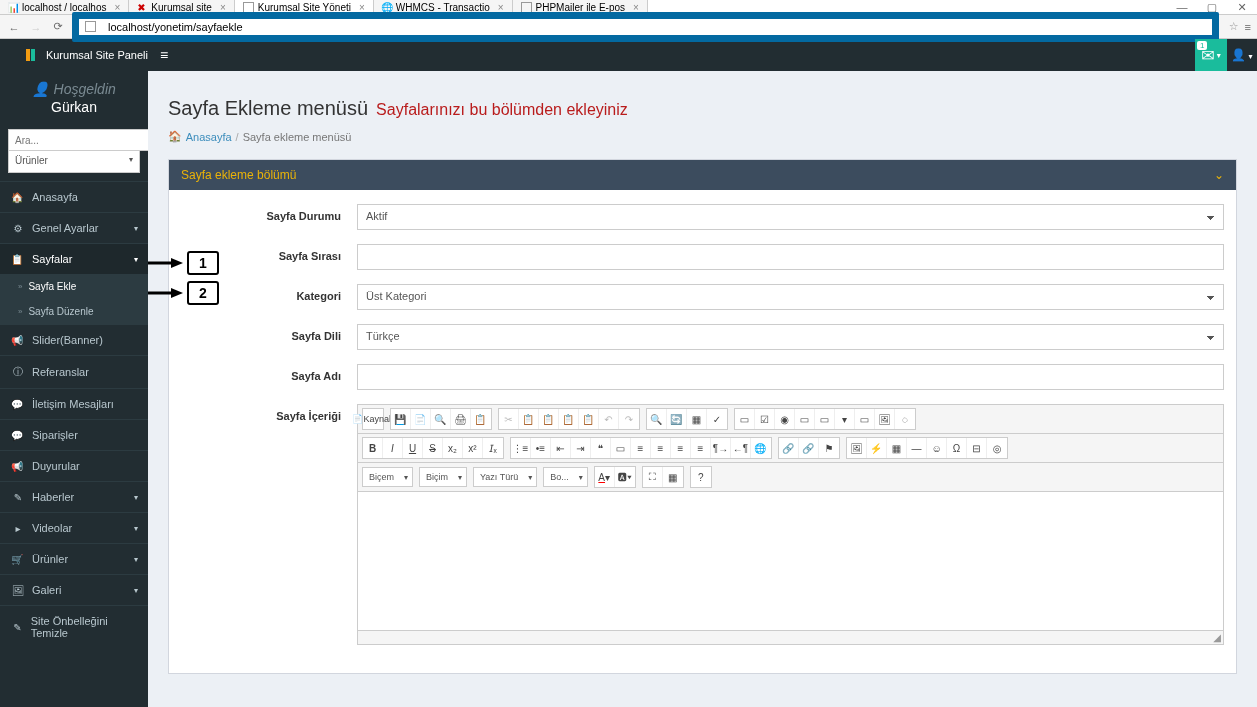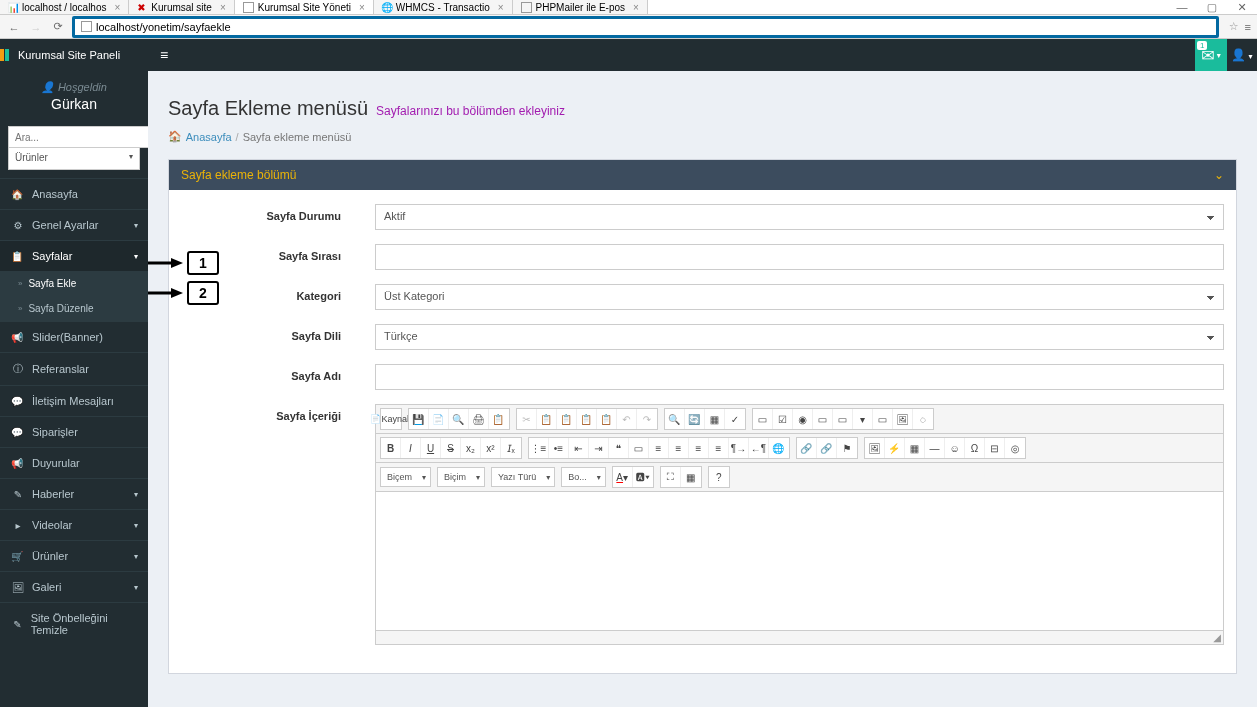--- a/index.html
+++ b/index.html
@@ -9,69 +9,69 @@
 .browser-tabs { height: 15px; background: #fff; border-bottom: 1px solid #ccc; display: flex; font-size: 10px; align-items: center; }
 .browser-tab { padding: 1px 8px; border-right: 1px solid #ccc; display: flex; align-items: center; gap: 4px; height: 14px; background: #f5f5f5; }
 .browser-tab.active { background: #fff; }
 .tab-favicon { width: 10px; height: 10px; display: inline-block; }
 .tab-close { color: #888; cursor: pointer; margin-left: 4px; }
 .window-controls { margin-left: auto; display: flex; gap: 0; }
 .wc-btn { width: 30px; text-align: center; color: #666; font-size: 11px; }
 
 .addr-bar { height: 24px; background: #f5f5f5; border-bottom: 1px solid #ccc; display: flex; align-items: center; padding: 0 6px; gap: 6px; font-size: 11px; }
 .nav-btn { color: #666; width: 16px; text-align: center; }
-.url-box { flex: 1; background: #fff; border: 3px solid #0369a1; padding: 2px 6px; border-radius: 2px; display: flex; align-items: center; gap: 4px; }
+.url-box { flex: 1; background: #fff; border: 7px solid #0369a1; padding: 2px 6px; border-radius: 2px; display: flex; align-items: center; gap: 12px; }
 .page-icon { width: 11px; height: 11px; border: 1px solid #999; }
 .addr-star { color: #999; margin-left: 4px; }
 .addr-menu { color: #666; }
 
 
 .topnav { height: 32px; background: #222d32; display: flex; align-items: center; color: #fff; }
-.brand { width: 148px; display: flex; align-items: center; padding-left: 0; gap: 6px; font-size: 11px; }
+.brand { width: 148px; display: flex; align-items: center; padding-left: 26px; gap: 6px; font-size: 11px; justify-content: space-between; }
 .brand-logo { width: 12px; height: 12px; }
 .hamburger { width: 32px; text-align: center; font-size: 14px; cursor: pointer; }
 .topnav-right { margin-left: auto; display: flex; align-items: center; }
 .msg-btn { background: #1abc9c; height: 32px; width: 32px; display: flex; align-items: center; justify-content: center; position: relative; }
 .msg-badge { position: absolute; top: 2px; left: 2px; background: #fff; color: #1abc9c; font-size: 8px; padding: 0 3px; border-radius: 2px; }
 .user-btn { width: 30px; text-align: center; font-size: 12px; }
 
 
 .main-wrap { display: flex; height: calc(707px - 39px - 32px); }
 .sidebar { width: 148px; background: #222d32; color: #b8c7ce; font-size: 11px; overflow-y: auto; }
 .welcome { text-align: center; padding: 10px 0 6px; }
-.welcome-label { font-size: 11px; font-style: italic; color: #7a8a92; }
+.welcome-label { font-size: 14px; font-style: italic; color: #7a8a92; }
 .welcome-name { font-size: 14px; color: #fff; margin-top: 2px; }
 .search-box { margin: 8px; display: flex; flex-direction: column; }
 .search-row { display: flex; }
 .search-input { flex: 1; border: 1px solid #ccc; padding: 4px 6px; font-size: 10px; background: #fff; height: 22px; }
 .search-select { border: 1px solid #ccc; border-top: none; padding: 4px 6px; font-size: 10px; background: #fff; height: 22px; color: #555; }
 
 .nav-item { display: flex; align-items: center; padding: 9px 10px; border-top: 1px solid #2c3b41; cursor: pointer; }
 .nav-item.active { background: #1e282c; color: #fff; }
 .nav-icon { width: 16px; margin-right: 6px; font-size: 10px; text-align: center; }
 .nav-caret { margin-left: auto; font-size: 8px; }
 .subnav { background: #2c3b41; }
 .subnav-item { padding: 7px 10px 7px 18px; display: flex; align-items: center; gap: 6px; font-size: 10px; cursor: pointer; }
 .subnav-item.active { color: #fff; }
 .sub-caret { font-size: 8px; color: #7a8a92; }
 
 .content { flex: 1; background: #ecf0f5; overflow-y: auto; padding: 26px 20px; position: relative; }
 .page-header { display: flex; align-items: baseline; gap: 8px; margin-bottom: 10px; }
 .page-title { font-size: 20px; color: #333; font-weight: normal; }
-.page-sub { font-size: 12px; color: #a21caf; }
+.page-sub { font-size: 16px; color: #b91c1c; }
 .breadcrumb { font-size: 11px; color: #777; margin-bottom: 16px; display: flex; align-items: center; gap: 4px; }
 .breadcrumb a { color: #3c8dbc; text-decoration: none; }
 .bc-sep { color: #aaa; }
 
 .panel { border: 1px solid #d2d6de; background: #fff; }
 .panel-head { background: #3c4c5e; color: #eab308; padding: 8px 12px; font-size: 12px; display: flex; align-items: center; }
 .panel-collapse { margin-left: auto; font-size: 12px; cursor: pointer; }
 .panel-body { padding: 14px 12px; }
 
-.form-row { display: flex; margin-bottom: 14px; align-items: flex-start; gap: 18px; }
+.form-row { display: flex; margin-bottom: 14px; align-items: flex-start; }
 .form-label { width: 176px; text-align: right; padding-right: 16px; padding-top: 6px; font-size: 11px; font-weight: bold; color: #333; }
 .form-field { flex: 1; }
 .sel, .txt { width: 100%; border: 1px solid #ccc; padding: 5px 8px; font-size: 11px; background: #fff; height: 26px; color: #555; }
 .sel { appearance: none; background-image: linear-gradient(45deg, transparent 50%, #555 50%), linear-gradient(135deg, #555 50%, transparent 50%); background-position: calc(100% - 12px) 11px, calc(100% - 8px) 11px; background-size: 4px 4px, 4px 4px; background-repeat: no-repeat; }
 .btn-green { background: #00a65a; color: #fff; border: none; padding: 5px 10px; font-size: 11px; margin-top: 6px; display: inline-block; }
 
 
 .cke { border: 1px solid #ccc; }
 .cke-toolbar { background: #f5f5f5; border-bottom: 1px solid #ccc; padding: 3px 4px; display: flex; flex-wrap: wrap; gap: 2px; align-items: center; }
 .cke-group { display: flex; border: 1px solid #ccc; background: #fff; margin-right: 4px; }

